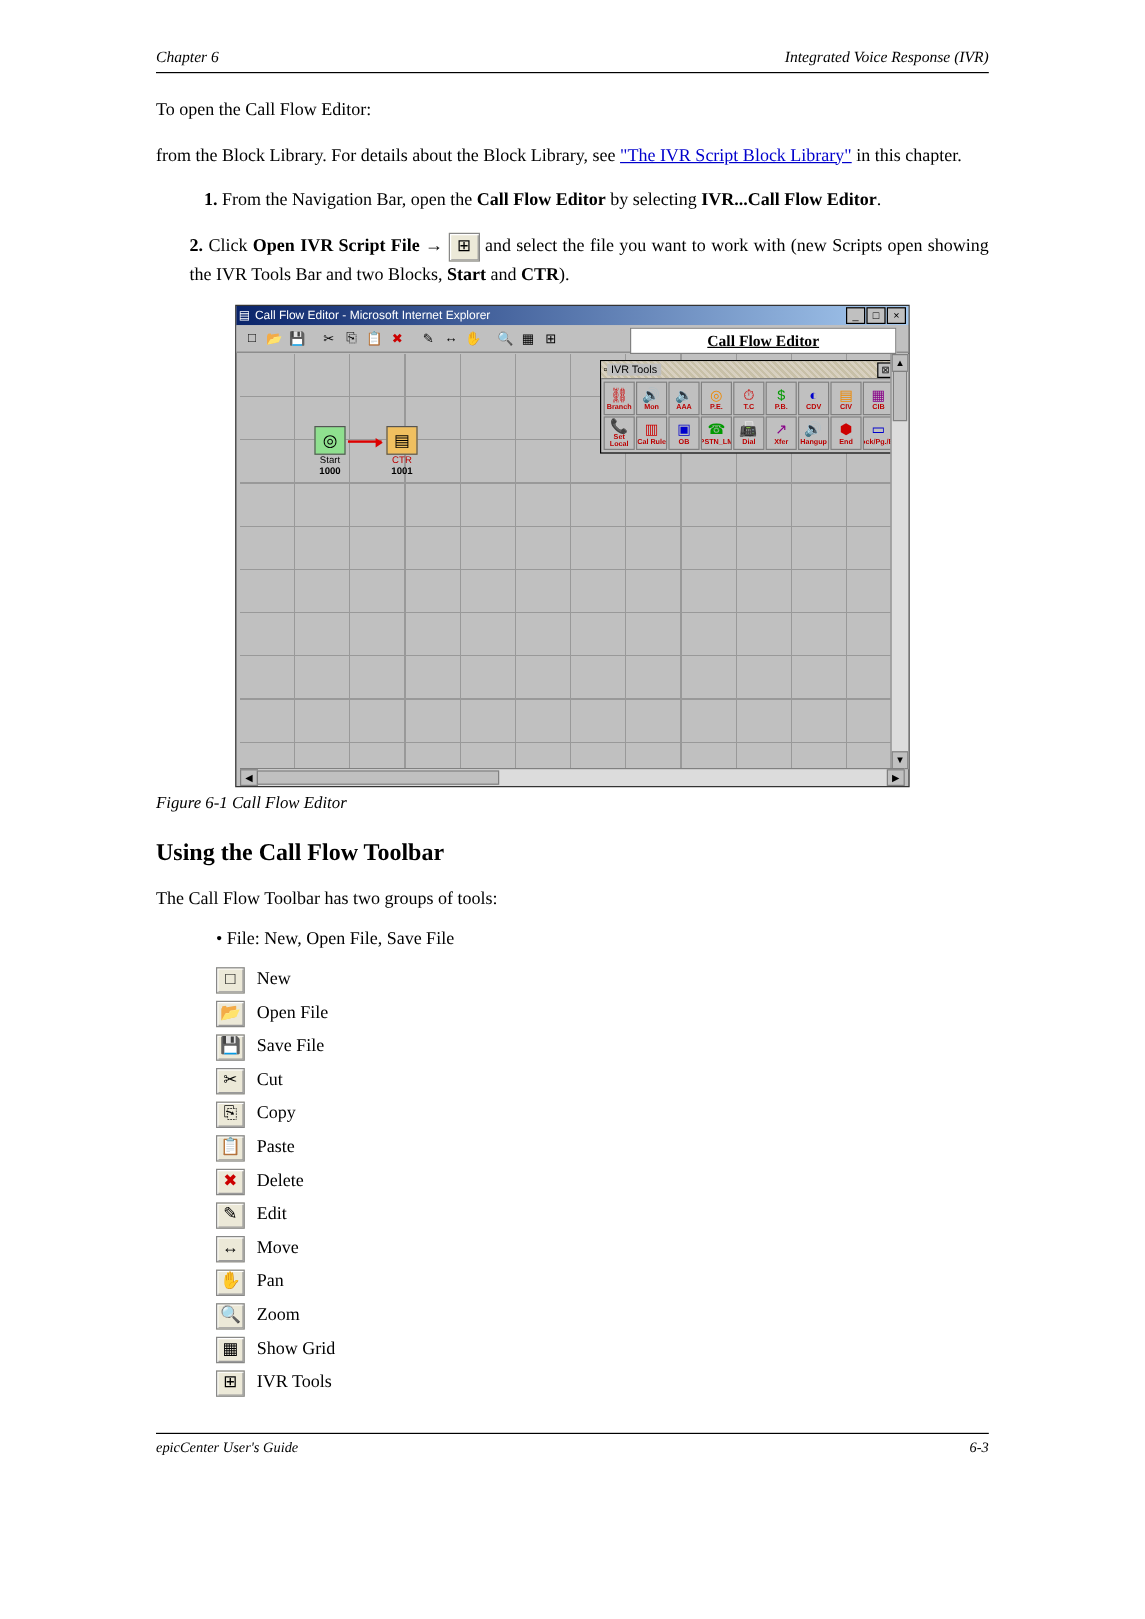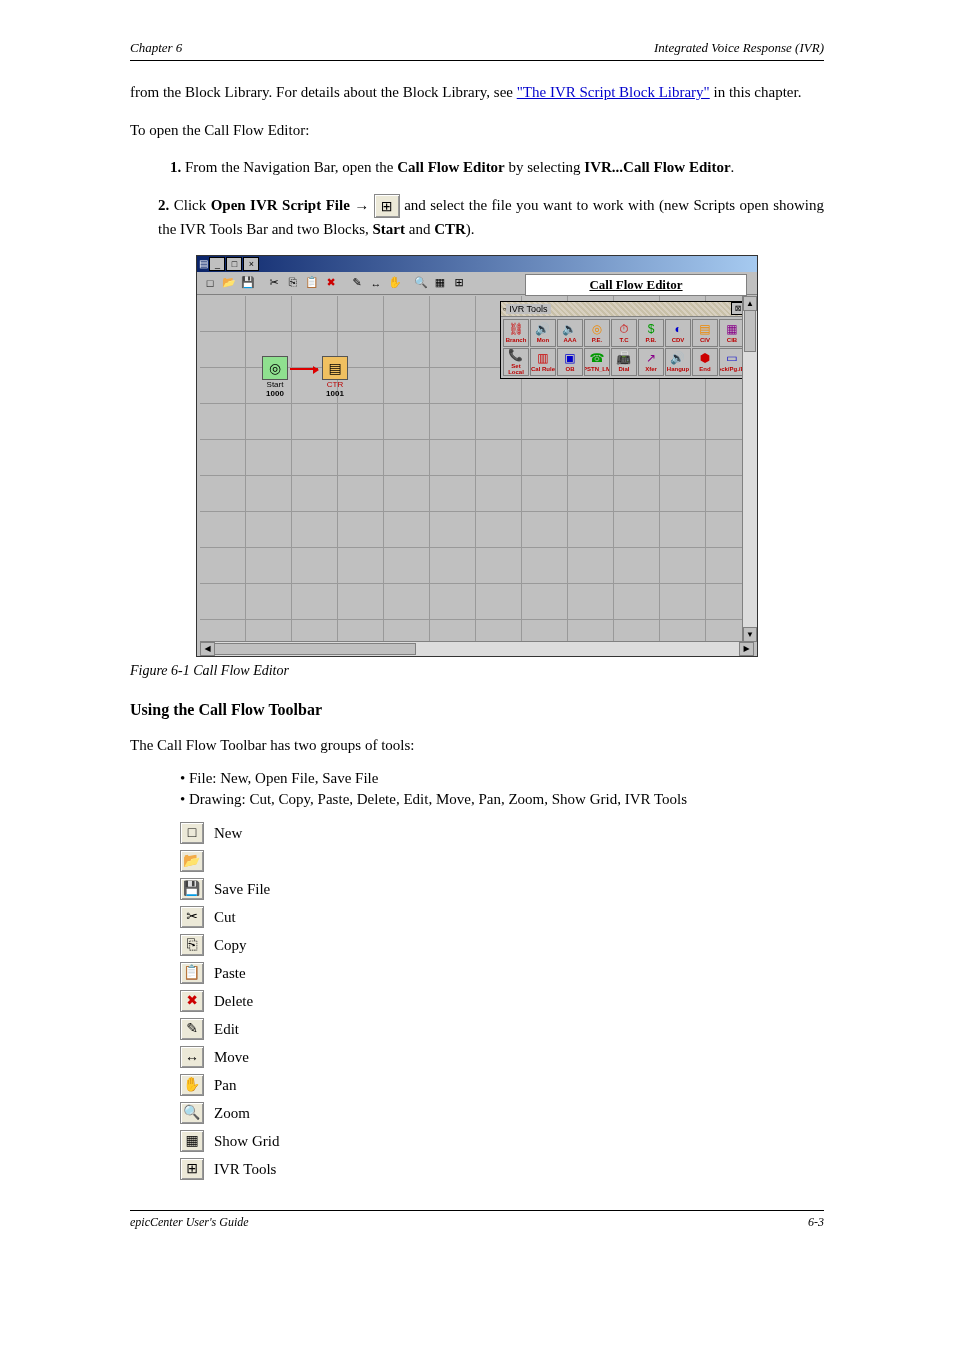--- a/index.html
+++ b/index.html
@@ -29,21 +29,21 @@
     line-height: 1.5;
     text-align: justify;
     margin-bottom: 14px;
   }
   .link {
     color: #0000cc;
     text-decoration: underline;
   }
   .bold { font-weight: bold; }
   .section-heading {
-    font-size: 16px;
+    font-size: 20px;
     font-weight: bold;
     margin: 22px 0 8px 0;
   }
   .toolbar-list {
     margin-left: 50px;
     font-size: 15px;
   }
   .toolbar-row {
     display: flex;
     align-items: center;
@@ -264,37 +264,38 @@
 </head>
 <body>
 
 <div class="page">
 
   <div class="header">
     <span class="header-left">Chapter 6</span>
     <span class="header-right">Integrated Voice Response (IVR)</span>
   </div>
 
+  <p class="body-text">To open the Call Flow Editor:</p>
+
   <p class="body-text">
     <span>from the Block Library. For details about the Block Library, see </span><span class="link">"The IVR Script Block Library"</span><span> in this chapter.</span>
   </p>
 
-  <p class="body-text">To open the Call Flow Editor:</p>
-
   <p class="body-text" style="margin-left:40px">
     <span class="bold">1. </span><span>From the Navigation Bar, open the </span><span class="bold">Call Flow Editor</span><span> by selecting </span><span class="bold">IVR...Call Flow Editor</span><span>.</span>
   </p>
 
   <p class="body-text" style="margin-left:28px">
     <span class="bold">2. </span><span>Click </span><span class="bold">Open IVR Script File </span><span>→ </span><span class="inline-icon">⊞</span><span> and select the file you want to work with (new Scripts open showing the IVR Tools Bar and two Blocks, </span><span class="bold">Start</span><span> and </span><span class="bold">CTR</span><span>).</span>
   </p>
 
   <div class="screenshot">
     <div class="ss-titlebar">
       <span>▤</span>
+      <span class="title-text">Call Flow Editor - Microsoft Internet Explorer</span>
       <span class="ss-winbtn">_</span>
       <span class="ss-winbtn">□</span>
       <span class="ss-winbtn">×</span>
     </div>
     <div class="ss-maintoolbar">
       <span class="ss-tbbtn">□</span>
       <span class="ss-tbbtn orange">📂</span>
       <span class="ss-tbbtn">💾</span>
       <span class="ss-sep"></span>
       <span class="ss-tbbtn">✂</span>
@@ -422,29 +423,29 @@
       <div class="thumb"></div>
       <div class="arrow rt">▶</div>
     </div>
   </div>
 
   <div class="figure-label">Figure 6-1 Call Flow Editor</div>
 
   <div class="section-heading">Using the Call Flow Toolbar</div>
   <p class="body-text">The Call Flow Toolbar has two groups of tools:</p>
   <div class="bullet">• <span>File: New, Open File, Save File</span></div>
-  <div class="bullet">• <span>Drawing: Cut, Copy, Paste, Delete, Edit, Move, Pan, Zoom, Show Grid, IVR Tools</span></div>
 
   <div class="toolbar-list" style="margin-top:14px">
     <div class="toolbar-row">
       <span class="toolbar-icon">□</span>
       <span class="toolbar-label">New</span>
     </div>
     <div class="toolbar-row">
       <span class="toolbar-icon orange">📂</span>
+      <span class="toolbar-label">Open File</span>
     </div>
     <div class="toolbar-row">
       <span class="toolbar-icon">💾</span>
       <span class="toolbar-label">Save File</span>
     </div>
     <div class="toolbar-row">
       <span class="toolbar-icon">✂</span>
       <span class="toolbar-label">Cut</span>
     </div>
     <div class="toolbar-row">

